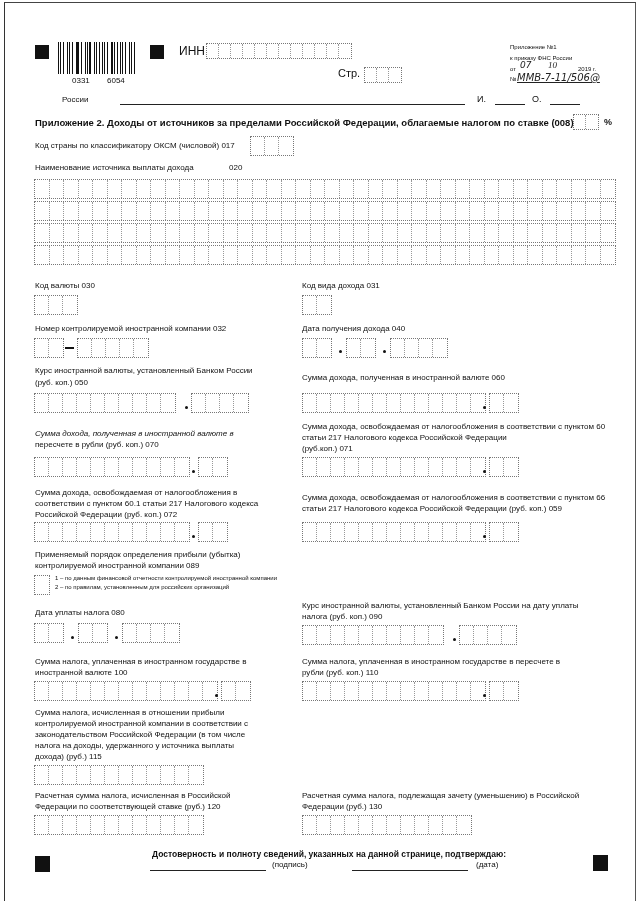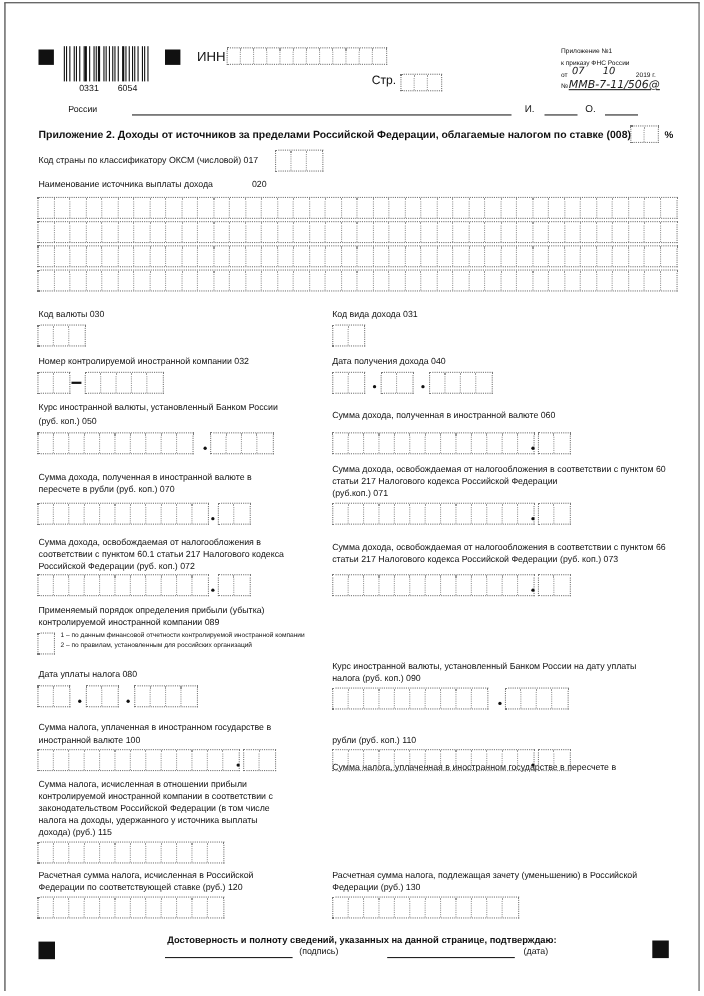--- a/index.html
+++ b/index.html
@@ -83,21 +83,21 @@
 <div class="cells sm" style="left:364px;top:67px;">
     <i></i>
     <i></i>
     <i></i>
   </div>
 
 <div class="abs small" style="left:510px;top:44px;">Приложение №1</div>
 <div class="abs small" style="left:510px;top:55px;">к приказу ФНС России</div>
 <div class="abs small" style="left:510px;top:66px;">от</div>
 <div class="hw" style="left:520px;top:60px;">07</div>
-<div class="hw" style="left:548px;top:60px;">10</div>
+<div class="hw" style="left:548px;top:60px;font-family:Liberation Serif, serif;">10</div>
 <div class="abs small" style="left:578px;top:66px;">2019 г.</div>
 <div class="abs small" style="left:510px;top:76px;">№</div>
 <div class="hw" style="left:517px;top:72px;font-size:10px;text-decoration:underline;">ММВ-7-11/506@</div>
 
 <div class="abs" style="left:62px;top:95px;font-size:8px;">России</div>
 <div class="uline" style="left:120px;top:104px;width:345px;"></div>
 <div class="abs" style="left:477px;top:94px;font-size:9px;">И.</div>
 <div class="uline" style="left:495px;top:104px;width:30px;"></div>
 <div class="abs" style="left:532px;top:94px;font-size:9px;">О.</div>
 <div class="uline" style="left:550px;top:104px;width:30px;"></div>
@@ -366,21 +366,21 @@
     <i></i>
     <i></i>
     <i></i>
   </div>
 <div class="dot" style="left:483px;top:406px;"></div>
 <div class="cells" style="left:489px;top:393px;">
     <i></i>
     <i></i>
   </div>
 
-<div class="lbl" style="left:35px;top:428px;">Сумма дохода, полученная в иностранной валюте в</div>
+<div class="lbl" style="left:35px;top:428px;font-style:italic;">Сумма дохода, полученная в иностранной валюте в</div>
 <div class="lbl" style="left:35px;top:439px;">пересчете в рубли (руб. коп.)   070</div>
 <div class="cells" style="left:34px;top:457px;">
     <i></i>
     <i></i>
     <i></i>
     <i></i>
     <i></i>
     <i></i>
     <i></i>
     <i></i>
@@ -432,21 +432,21 @@
     <i></i>
     <i></i>
     <i></i>
   </div>
 <div class="dot" style="left:192px;top:535px;"></div>
 <div class="cells" style="left:198px;top:522px;">
     <i></i>
     <i></i>
   </div>
 <div class="lbl" style="left:302px;top:492px;">Сумма дохода, освобождаемая от налогообложения в соответствии с пунктом 66</div>
-<div class="lbl" style="left:302px;top:503px;">статьи 217 Налогового кодекса Российской Федерации (руб. коп.)   073</div>
+<div class="lbl" style="left:302px;top:503px;">статьи 217 Налогового кодекса Российской Федерации (руб. коп.)   059</div>
 <div class="cells" style="left:302px;top:522px;">
     <i></i>
     <i></i>
     <i></i>
     <i></i>
     <i></i>
     <i></i>
     <i></i>
     <i></i>
     <i></i>
@@ -523,21 +523,21 @@
     <i></i>
     <i></i>
     <i></i>
     <i></i>
   </div>
 <div class="dot" style="left:215px;top:694px;"></div>
 <div class="cells" style="left:221px;top:681px;">
     <i></i>
     <i></i>
   </div>
-<div class="lbl" style="left:302px;top:656px;margin-top:36px;">Сумма налога, уплаченная в иностранном государстве в пересчете в</div>
+<div class="lbl" style="left:302px;top:656px;">Сумма налога, уплаченная в иностранном государстве в пересчете в</div>
 <div class="lbl" style="left:302px;top:667px;">рубли (руб. коп.)   110</div>
 <div class="cells" style="left:302px;top:681px;">
     <i></i>
     <i></i>
     <i></i>
     <i></i>
     <i></i>
     <i></i>
     <i></i>
     <i></i>

